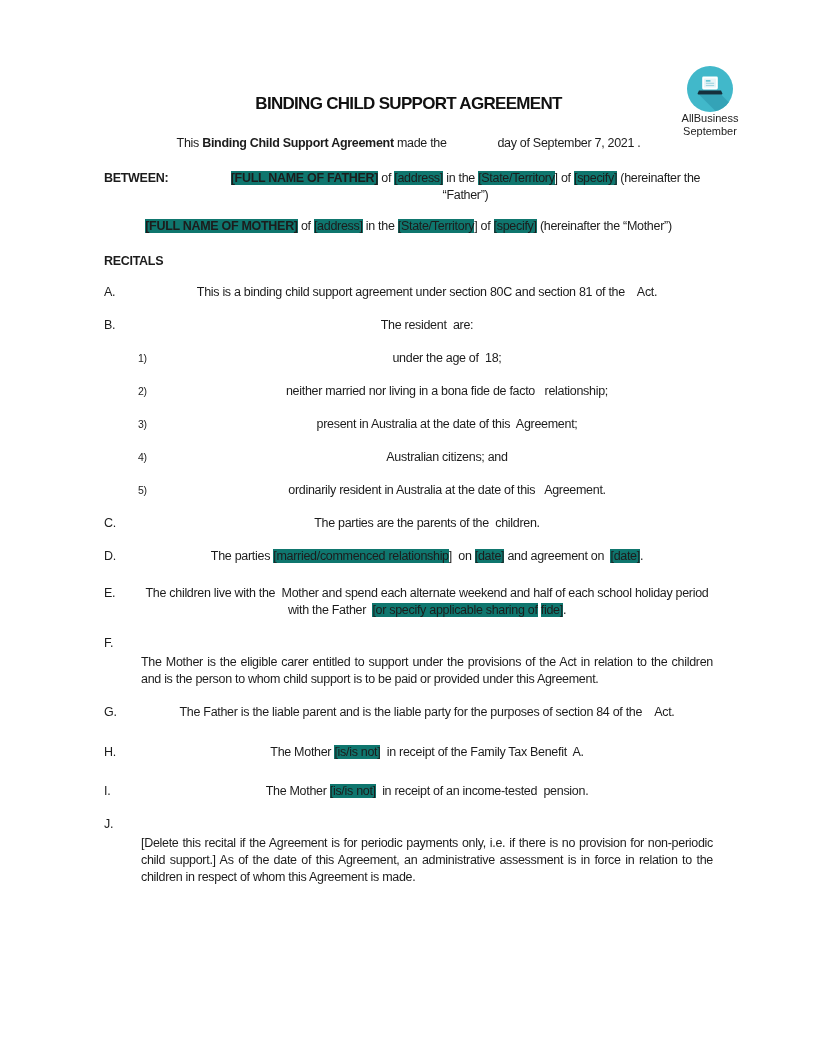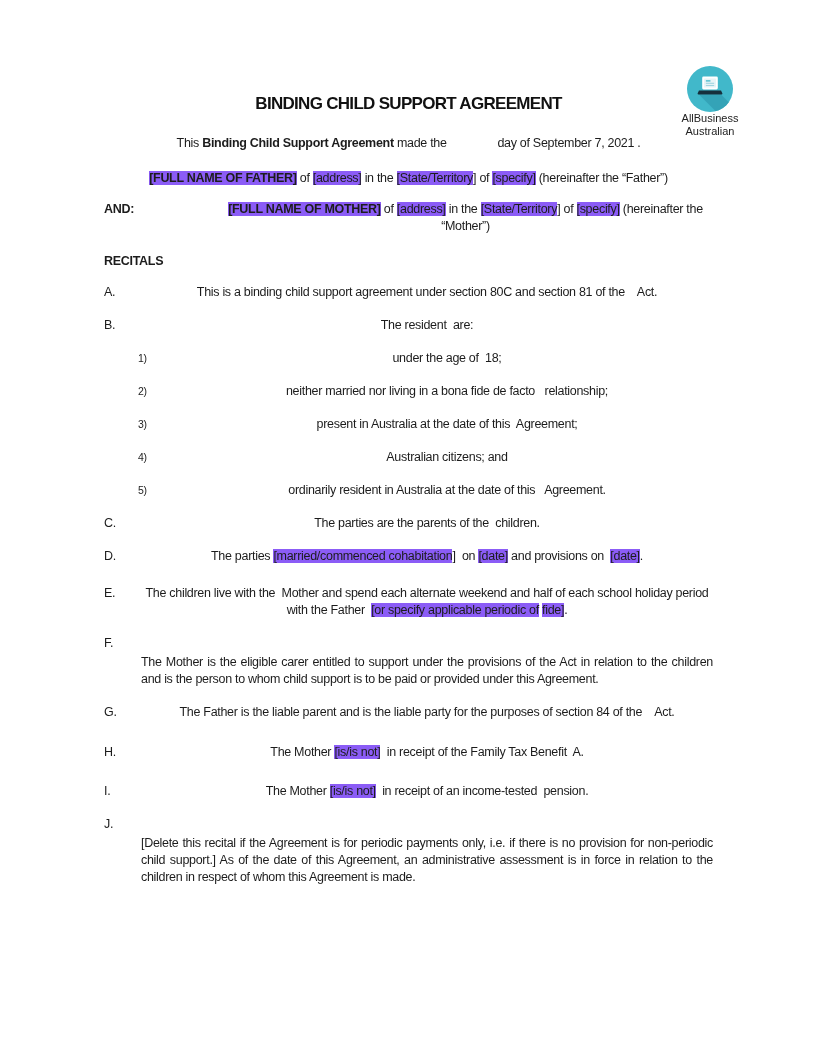--- a/index.html
+++ b/index.html
@@ -5,21 +5,21 @@
   html,body{margin:0;padding:0;background:#888;}
   .page{
     width:816px;height:1056px;box-sizing:border-box;
     margin:0 auto;background:#ffffff;position:relative;
     padding:94px 103px 0 104px;
     color:#1c1c1c;
     font-family:"Liberation Sans",sans-serif;
     font-size:12.5px;line-height:17px;letter-spacing:-0.3px;
   }
   .b{font-weight:bold;}
-  .hl{background:#8b5cf6;}
+  .hl{background:#0f766e;}
   .pre{white-space:pre-wrap;text-align:center;}
   .just{text-align:justify;white-space:normal;margin-top:19px;}
   .title{
     font-size:17px;line-height:20px;font-weight:bold;text-align:center;
     letter-spacing:-0.7px;margin:0 0 21px 0;color:#111;
   }
   .intro{margin:0 0 18px 0;}
   .hang{display:flex;}
   .party{margin-bottom:14px;}
   .party-and{margin-bottom:18px;}
@@ -59,34 +59,34 @@
       </g>
       <rect x="16.5" y="11.5" width="17" height="14" rx="1.5" fill="#ffffff"></rect>
       <rect x="18.5" y="13.5" width="13" height="10" rx="0.5" fill="#e8f4f7"></rect>
       <rect x="20.5" y="15.5" width="5" height="1.4" fill="#41b8ca"></rect>
       <rect x="20.5" y="18.2" width="9" height="1.2" fill="#9fd5e0"></rect>
       <rect x="20.5" y="20.6" width="9" height="1.2" fill="#9fd5e0"></rect>
       <path d="M13,26.5 L37,26.5 L38.5,30 Q38.5,31 37.5,31 L12.5,31 Q11.5,31 11.5,30 Z" fill="#16303c"></path>
     </svg>
     <div class="logo-text">
       <div>AllBusiness</div>
-      <div>Australian</div>
+      <div>September</div>
     </div>
   </div>
 
   <h1 class="title">BINDING CHILD SUPPORT  AGREEMENT</h1>
 
   <p class="intro pre"><span>This </span><span class="b">Binding Child Support Agreement</span><span> made the                day of September 7, 2021 .</span></p>
 
   <div class="hang party">
+    <div class="plabel">BETWEEN:</div>
     <div class="pbody pre"><span class="b hl">[FULL NAME OF FATHER]</span><span> of </span><span class="hl">[address]</span><span> in the </span><span class="hl">[State/Territory</span><span>] of </span><span class="hl">[specify]</span><span> (hereinafter the “Father”)</span></div>
   </div>
 
   <div class="hang party party-and">
-    <div class="plabel">AND:</div>
     <div class="pbody pre"><span class="b hl">[FULL NAME OF MOTHER]</span><span> of </span><span class="hl">[address]</span><span> in the </span><span class="hl">[State/Territory</span><span>] of </span><span class="hl">[specify]</span><span> (hereinafter the “Mother”)</span></div>
   </div>
 
   <p class="recitals-h">RECITALS</p>
 
   <div class="hang rec">
     <div class="rlabel">A.</div>
     <div class="rbody pre"><span>This is a binding child support agreement under section 80C and section 81 of the    Act.</span></div>
   </div>
 
@@ -116,26 +116,26 @@
     <div class="rbody pre"><span>ordinarily resident in Australia at the date of this   Agreement.</span></div>
   </div>
 
   <div class="hang rec">
     <div class="rlabel">C.</div>
     <div class="rbody pre"><span>The parties are the parents of the  children.</span></div>
   </div>
 
   <div class="hang rec rec-d">
     <div class="rlabel">D.</div>
-    <div class="rbody pre"><span>The parties </span><span class="hl">[married/commenced cohabitation</span><span>]  on </span><span class="hl">[date]</span><span> and provisions on  </span><span class="hl">[date]</span><span>.</span></div>
+    <div class="rbody pre"><span>The parties </span><span class="hl">[married/commenced relationship</span><span>]  on </span><span class="hl">[date]</span><span> and agreement on  </span><span class="hl">[date]</span><span>.</span></div>
   </div>
 
   <div class="hang rec">
     <div class="rlabel">E.</div>
-    <div class="rbody pre"><span>The children live with the  Mother and spend each alternate weekend and half of each school holiday period with the Father  </span><span class="hl">[or specify applicable periodic of</span><span> </span><span class="hl">fide]</span><span>.</span></div>
+    <div class="rbody pre"><span>The children live with the  Mother and spend each alternate weekend and half of each school holiday period with the Father  </span><span class="hl">[or specify applicable sharing of</span><span> </span><span class="hl">fide]</span><span>.</span></div>
   </div>
 
   <div class="hang rec">
     <div class="rlabel">F.</div>
     <div class="rbody just"><span>The Mother is the eligible carer entitled to support under the provisions of the Act in relation to the children and is the person to whom child support is to be paid or provided under this Agreement.</span></div>
   </div>
 
   <div class="hang rec rec-g">
     <div class="rlabel">G.</div>
     <div class="rbody pre"><span>The Father is the liable parent and is the liable party for the purposes of section 84 of the    Act.</span></div>

